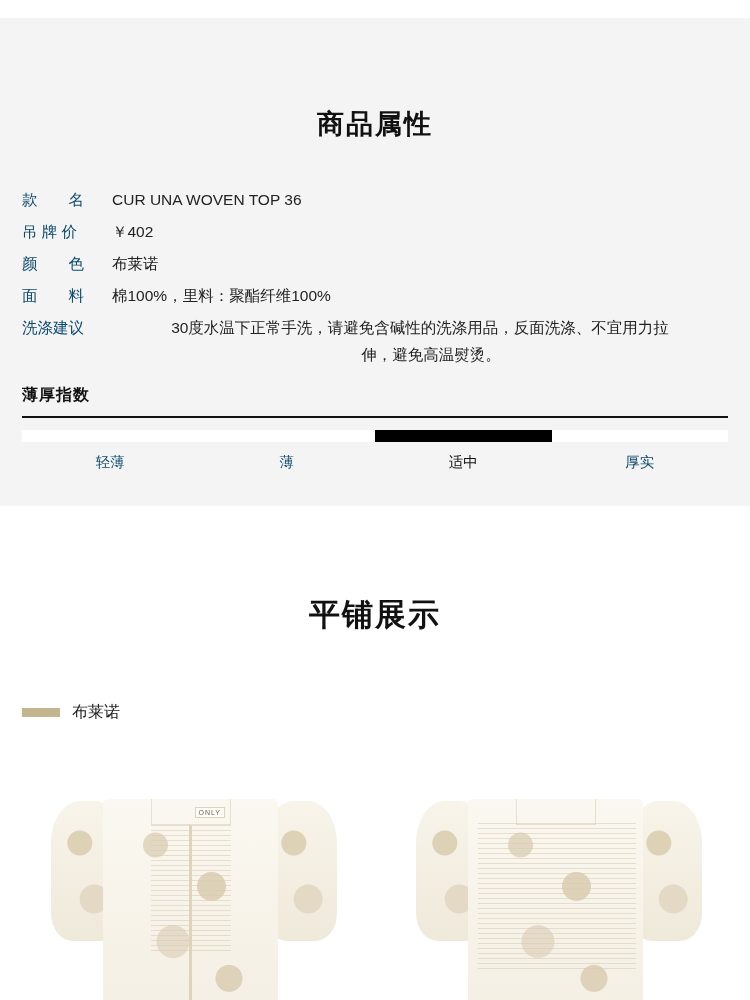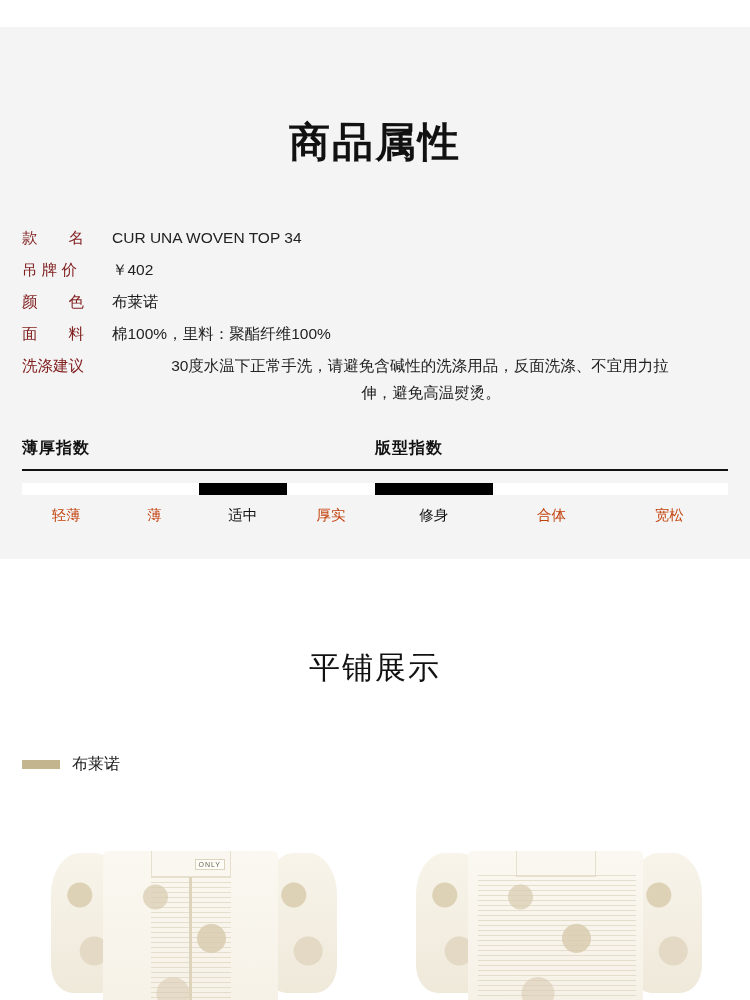--- a/index.html
+++ b/index.html
@@ -16,21 +16,21 @@
     overflow: hidden;
   }
 
   
   .attr-section {
     background: #f4f4f4;
     padding: 0 0 34px 0;
   }
   .section-title {
     text-align: center;
-    font-size: 41px;
+    font-size: 27px;
     font-weight: bold;
     letter-spacing: 2px;
     color: #111;
     padding-top: 88px;
     padding-bottom: 26px;
   }
   .attr-list {
     padding: 0 22px 0 22px;
   }
   .attr-row {
@@ -39,41 +39,41 @@
     font-size: 15.5px;
     line-height: 28px;
     color: #222;
     margin-bottom: 4px;
   }
   .attr-label {
     width: 86px;
     flex: 0 0 86px;
     letter-spacing: 0px;
     white-space: pre;
-    color: #7f1d1d;
+    color: #0c4a6e;
   }
   .attr-value {
     flex: 1 1 auto;
     color: #222;
     padding-left: 4px;
   }
   .attr-value.wrap {
     line-height: 27px;
     text-indent: 0;
     text-align: center;
   }
   .attr-value .indent-line {
     display: block;
     padding-left: 22px;
   }
 
   
   .meters {
     display: flex;
-    margin-top: 32px;
+    margin-top: 17px;
     padding: 0 22px;
   }
   .meter {
     flex: 1 1 0;
   }
   .meter-title {
     font-size: 16px;
     font-weight: bold;
     color: #111;
     padding-bottom: 10px;
@@ -94,36 +94,36 @@
     background: #000000;
   }
   .meter-labels {
     display: flex;
     margin-top: 11px;
   }
   .meter-labels span {
     flex: 1 1 0;
     text-align: center;
     font-size: 14.5px;
-    color: #c2410c;
+    color: #0c4a6e;
   }
   .meter-labels span.active {
     color: #111;
     font-weight: normal;
   }
 
   
   .flat-section {
     background: #ffffff;
     padding-top: 62px;
   }
   .flat-title {
     text-align: center;
     font-size: 31px;
-    font-weight: normal;
+    font-weight: bold;
     letter-spacing: 2px;
     color: #111;
     padding-bottom: 40px;
   }
   .swatch-row {
     display: flex;
     align-items: center;
     padding-left: 22px;
     margin-bottom: 16px;
   }
@@ -230,21 +230,21 @@
 <body>
 
 <section class="attr-section">
 
   <h1 class="section-title">商品属性</h1>
 
   <div class="attr-list">
 
     <div class="attr-row">
       <span class="attr-label">款　　名</span>
-      <span class="attr-value">CUR UNA WOVEN TOP 34</span>
+      <span class="attr-value">CUR UNA WOVEN TOP 36</span>
     </div>
 
     <div class="attr-row">
       <span class="attr-label">吊 牌 价</span>
       <span class="attr-value">￥402</span>
     </div>
 
     <div class="attr-row">
       <span class="attr-label">颜　　色</span>
       <span class="attr-value">布莱诺</span>
@@ -273,31 +273,20 @@
         <div class="meter-fill" id="fill0" style="left: 50%; width: 25%;"></div>
       </div>
       <div class="meter-labels">
         <span>轻薄</span>
         <span>薄</span>
         <span class="active">适中</span>
         <span>厚实</span>
       </div>
     </div>
 
-    <div class="meter">
-      <span class="meter-title">版型指数</span>
-      <div class="meter-bar">
-        <div class="meter-fill" id="fill1" style="left: 0%; width: 33.3%;"></div>
-      </div>
-      <div class="meter-labels">
-        <span class="active">修身</span>
-        <span>合体</span>
-        <span>宽松</span>
-      </div>
-    </div>
 
   </div>
 </section>
 
 <section class="flat-section">
 
   <h2 class="flat-title">平铺展示</h2>
 
   <div class="swatch-row">
     <span class="swatch-chip" id="swatch" style="background: rgb(195, 181, 142);"></span>

